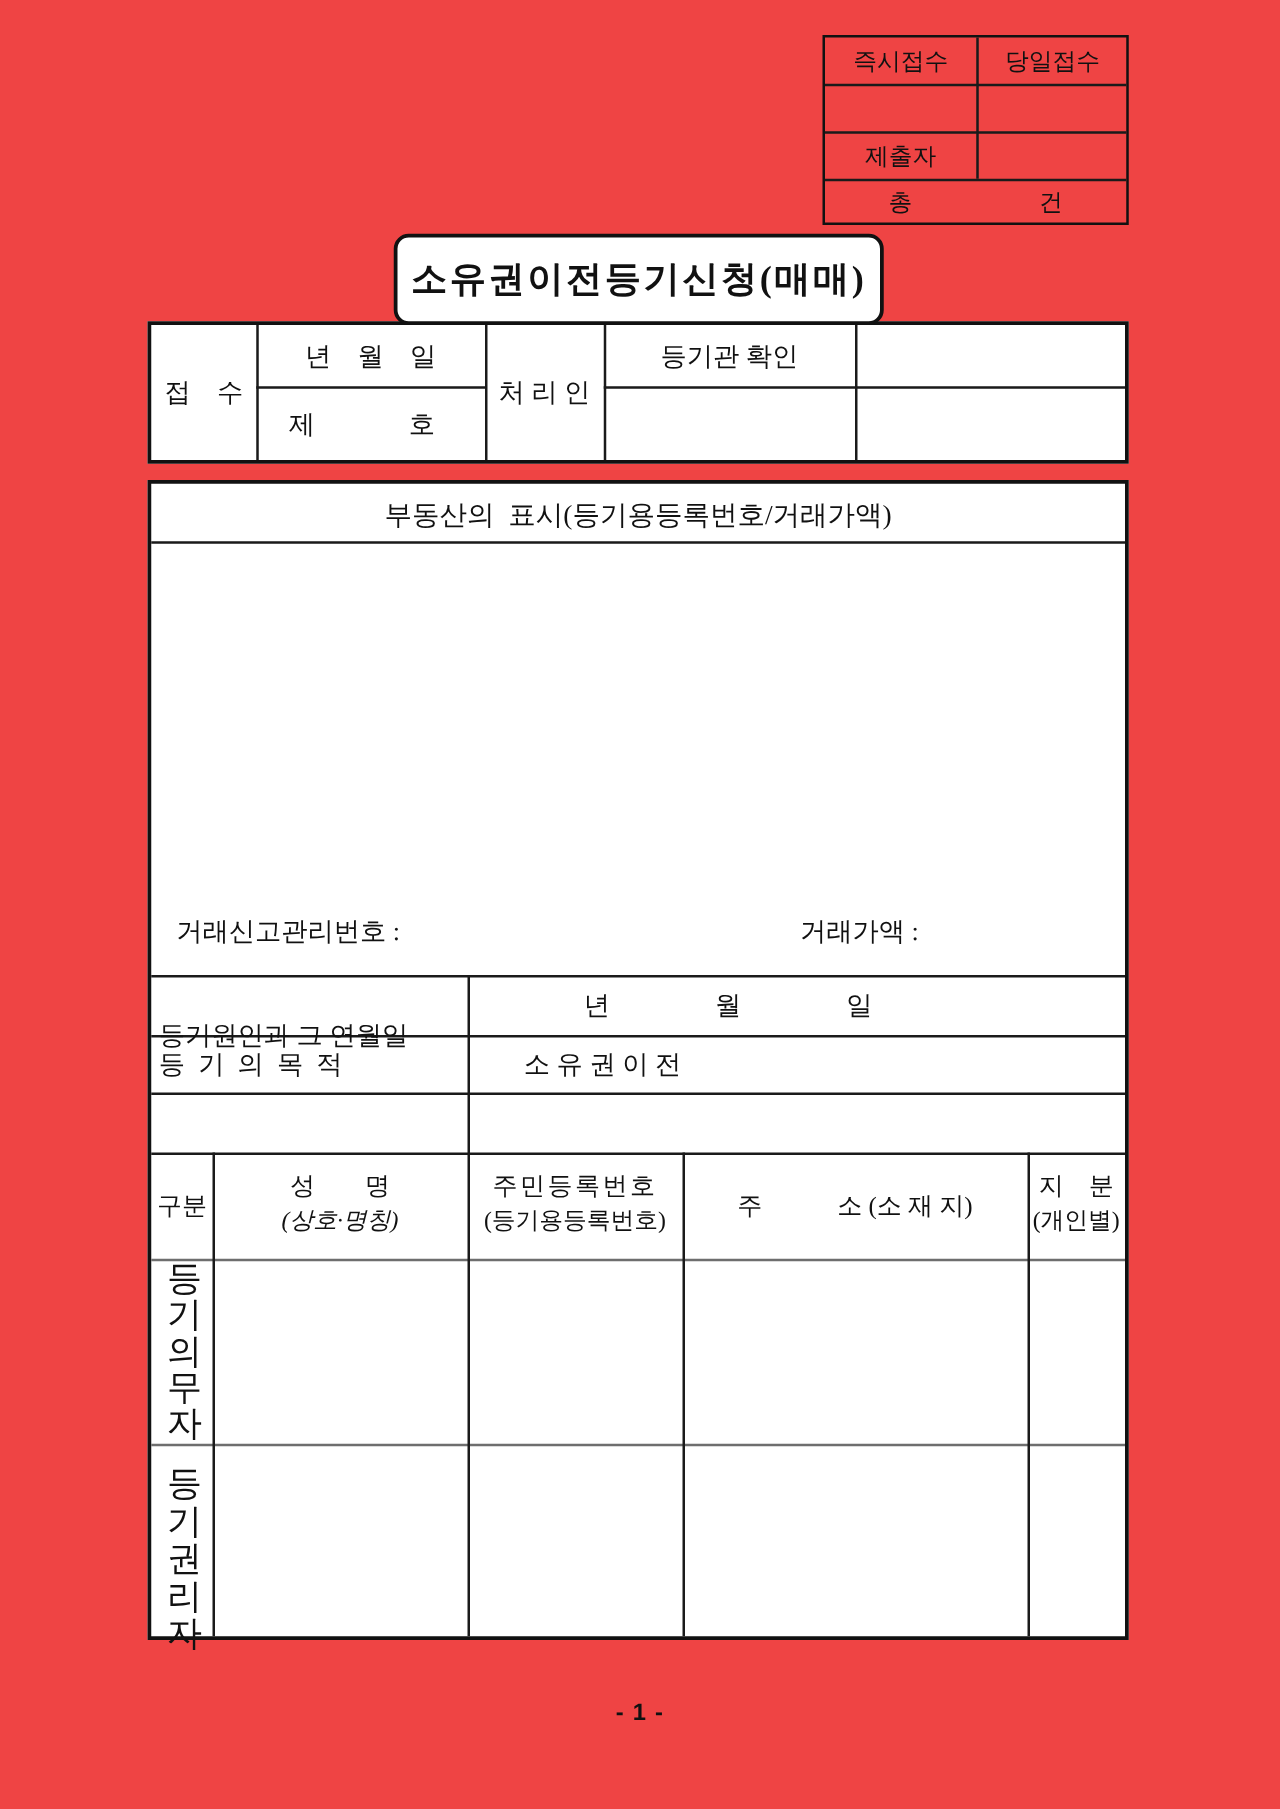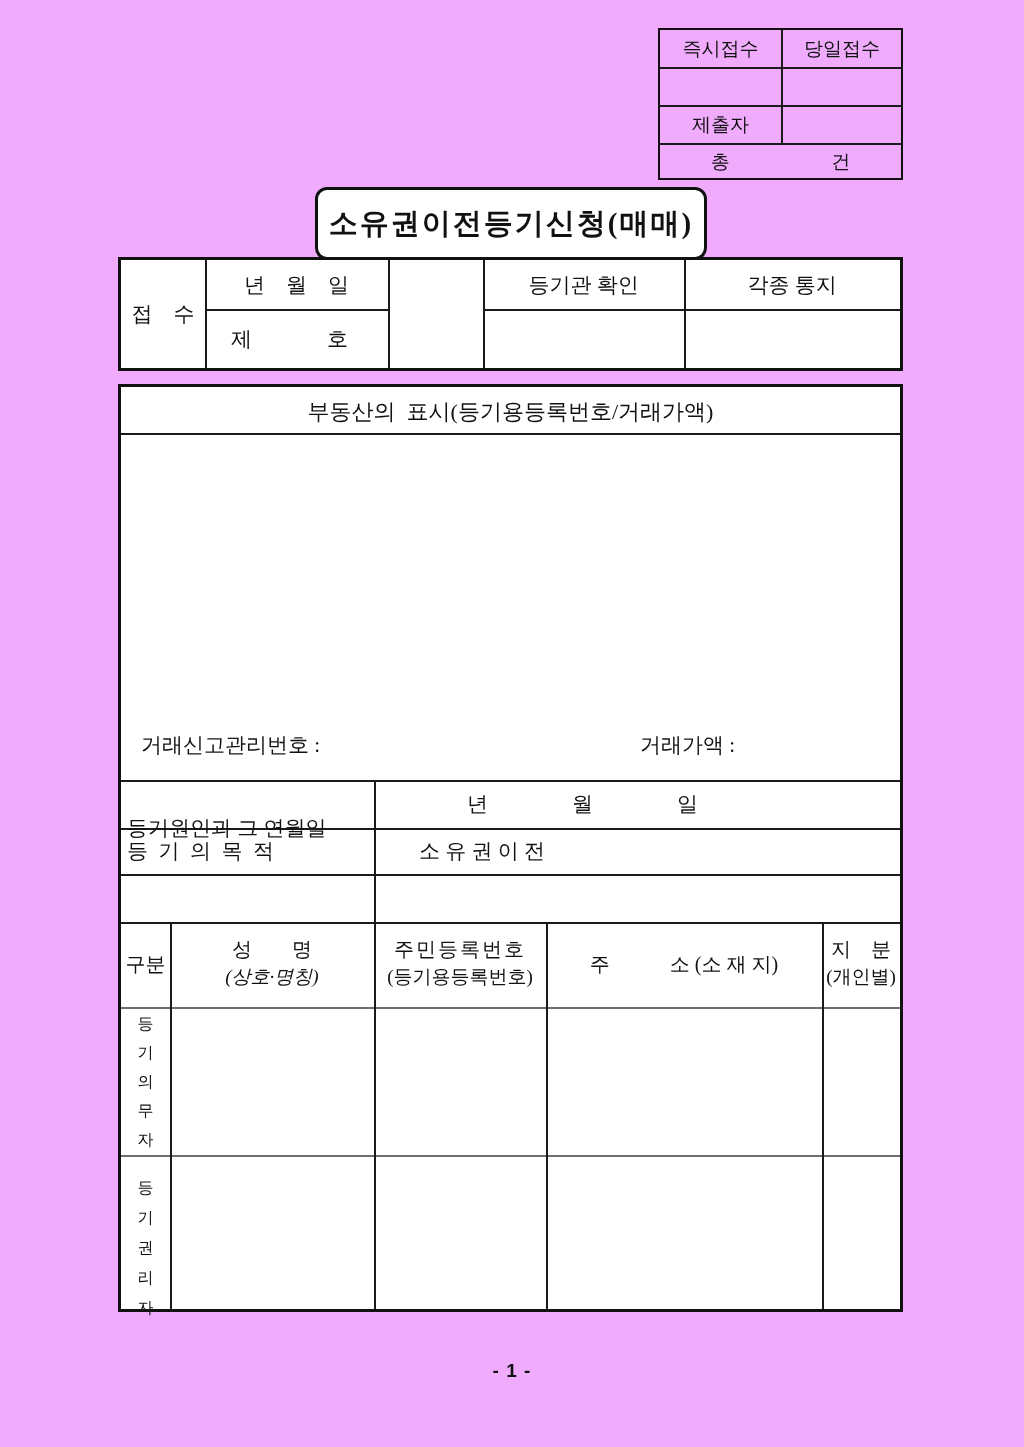--- a/index.html
+++ b/index.html
@@ -1,33 +1,33 @@
 <!DOCTYPE html>
 <html><head>
 <meta charset="utf-8">
 <style>
   html,body{margin:0;padding:0;background:#e8e8e8;}
   .sheet{
-    position:relative;width:1024px;height:1447px;background:#f0abfc;
+    position:relative;width:1024px;height:1447px;background:#ef4444;
     font-family:"Liberation Serif","DejaVu Serif",serif;color:#111;
     overflow:hidden;
   }
   .abs{position:absolute;}
   .lbl{position:absolute;white-space:pre;color:#111;}
   .center{display:flex;align-items:center;justify-content:center;text-align:center;}
   .hline{position:absolute;background:#1a1a1a;height:2px;}
   .vline{position:absolute;background:#1a1a1a;width:2px;}
   .thin{height:1.5px;}
   .vthin{width:1.5px;}
   .box{position:absolute;border:3px solid #111;box-sizing:border-box;background:#fff;}
   .fs19{font-size:19px;}
   .fs20{font-size:20px;}
   .fs21{font-size:21px;}
   .fs22{font-size:22px;}
-  .vertical-label{width:24px;word-break:break-all;line-height:29px;font-size:16px;text-align:center;}
+  .vertical-label{width:24px;word-break:break-all;line-height:29px;font-size:28px;text-align:center;}
   .party-cell{position:absolute;}
   .hdr2{line-height:27px;text-align:center;}
   .footer{position:absolute;left:0;width:1024px;text-align:center;
     font-family:"Liberation Sans","DejaVu Sans",sans-serif;font-weight:bold;
     font-size:19px;letter-spacing:1px;color:#111;}
 </style>
 </head>
 <body>
 
 <div class="sheet">
@@ -61,22 +61,22 @@
     <div class="vline vthin" style="left:563px;top:0;height:108px;"></div>
     <div class="hline thin" style="left:84px;top:49px;width:183px;"></div>
     <div class="hline thin" style="left:362px;top:49px;width:417px;"></div>
 
     <div class="lbl center fs21" style="left:0;top:0;width:84px;height:108px;">접 수</div>
     <div class="lbl center fs21" style="left:84px;top:0;width:183px;height:49px;">년 월 일</div>
     <div class="abs fs21" style="left:84px;top:49px;width:183px;height:59px;display:flex;align-items:center;justify-content:space-between;box-sizing:border-box;padding:0 40px 0 26px;">
       <span>제</span>
       <span>호</span>
     </div>
+    <div class="lbl center fs21" style="left:267px;top:0;width:95px;height:108px;">처 리 인</div>
     <div class="lbl center fs21" style="left:362px;top:0;width:201px;height:49px;">등기관 확인</div>
-    <div class="lbl center fs21" style="left:563px;top:0;width:216px;height:49px;">각종 통지</div>
     <div class="abs" style="left:362px;top:51px;width:201px;height:57px;"></div>
     <div class="abs" style="left:563px;top:51px;width:216px;height:57px;"></div>
   </div>
 
   <div class="box" style="left:118px;top:384px;width:785px;height:928px;">
 
     <div class="hline thin" style="left:0;top:46px;width:779px;"></div>
     <div class="hline thin" style="left:0;top:393px;width:779px;"></div>
     <div class="hline thin" style="left:0;top:441px;width:779px;"></div>
     <div class="hline thin" style="left:0;top:487px;width:779px;"></div>

